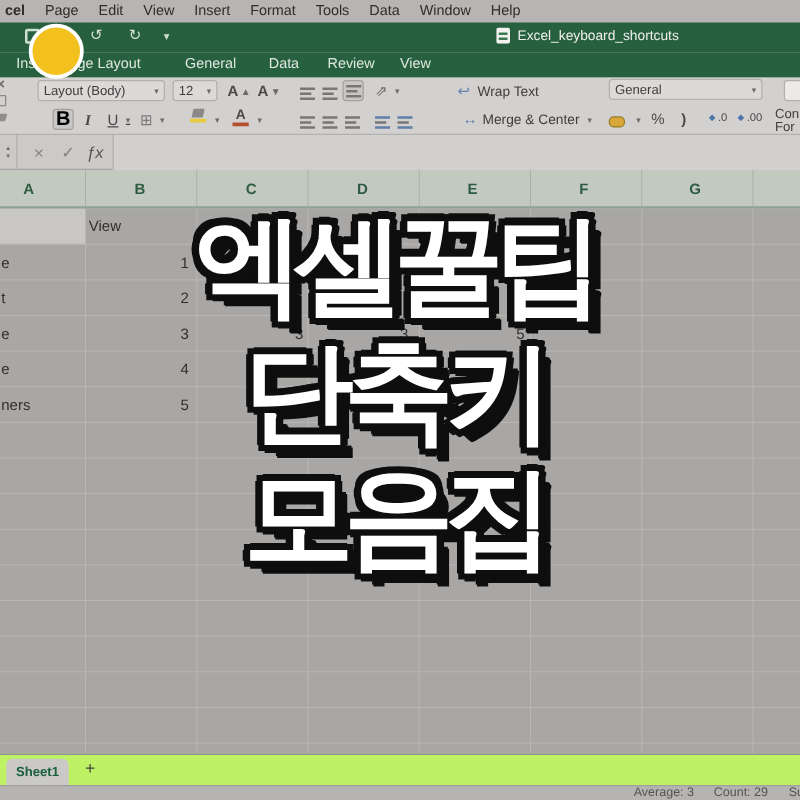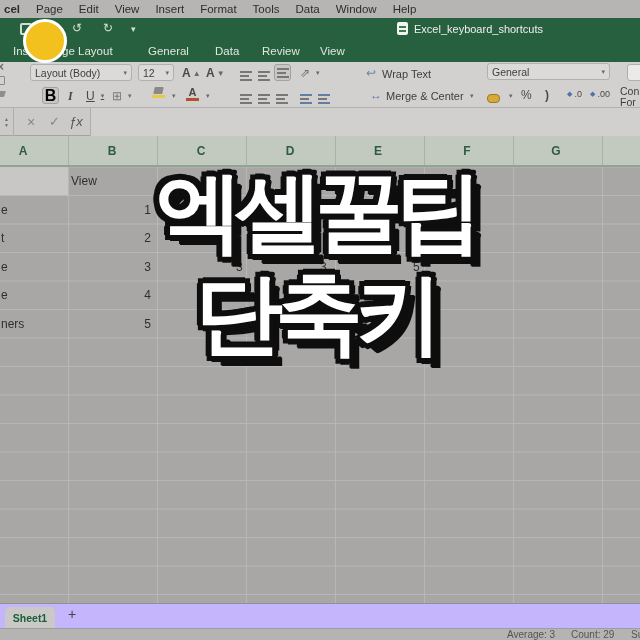--- a/index.html
+++ b/index.html
@@ -68,21 +68,21 @@
     font-family:"Liberation Sans","DejaVu Sans",sans-serif;
     text-shadow:-5px -5px 0 #0e0e0e,5px -5px 0 #0e0e0e,-5px 5px 0 #0e0e0e,5px 5px 0 #0e0e0e,
       -6px 0 0 #0e0e0e,6px 0 0 #0e0e0e,0 -6px 0 #0e0e0e,0 6px 0 #0e0e0e,
       9px 9px 0 #0e0e0e,10px 10px 0 #0e0e0e;}
 
   
   .ycircle{position:absolute;left:23px;top:19px;width:44px;height:44px;border-radius:50%;
     background:#f2c11d;border:3px solid #ffffff;z-index:9;}
 
   
-  .tabbar{position:absolute;left:0;top:603px;width:640px;height:25px;background:#c4b5fd;border-top:1px solid #929090;}
+  .tabbar{position:absolute;left:0;top:603px;width:640px;height:25px;background:#bef264;border-top:1px solid #929090;}
   .stab{position:absolute;left:5px;top:3px;width:50px;height:22px;background:#cbc9c8;border-radius:5px 5px 0 0;
     font-size:10.5px;color:#19603a;font-weight:bold;display:flex;align-items:center;justify-content:center;}
   .addtab{position:absolute;left:63px;top:2px;font-size:14px;color:#434241;width:18px;text-align:center;}
   .statusbar{position:absolute;left:0;top:628px;width:640px;height:12px;background:#b6b4b3;border-top:1px solid #a09e9d;
     font-size:10px;color:#555453;}
   .st{position:absolute;top:0;white-space:nowrap;}
 </style>
 </head>
 <body>
 
@@ -247,20 +247,21 @@
     <span class="cell num" style="top:142.5px;">5</span>
 
     <span class="cell" style="left:300px;top:57px;">2</span>
     <span class="cell" style="left:236px;top:85.5px;">3</span>
     <span class="cell" style="left:320px;top:85.5px;">3</span>
     <span class="cell" style="left:413px;top:85.5px;">5</span>
   </div>
 
   <div class="ko" style="top:168px;">엑셀꿀팁</div>
   <div class="ko" style="top:270px;">단축키</div>
+  <div class="ko" style="top:370px;">모음집</div>
 
   <div class="ycircle"></div>
 
   <div class="tabbar">
     <div class="stab">Sheet1</div>
     <div class="addtab">+</div>
   </div>
 
   <div class="statusbar">
     <span class="st" style="left:507px;">Average: 3</span>

